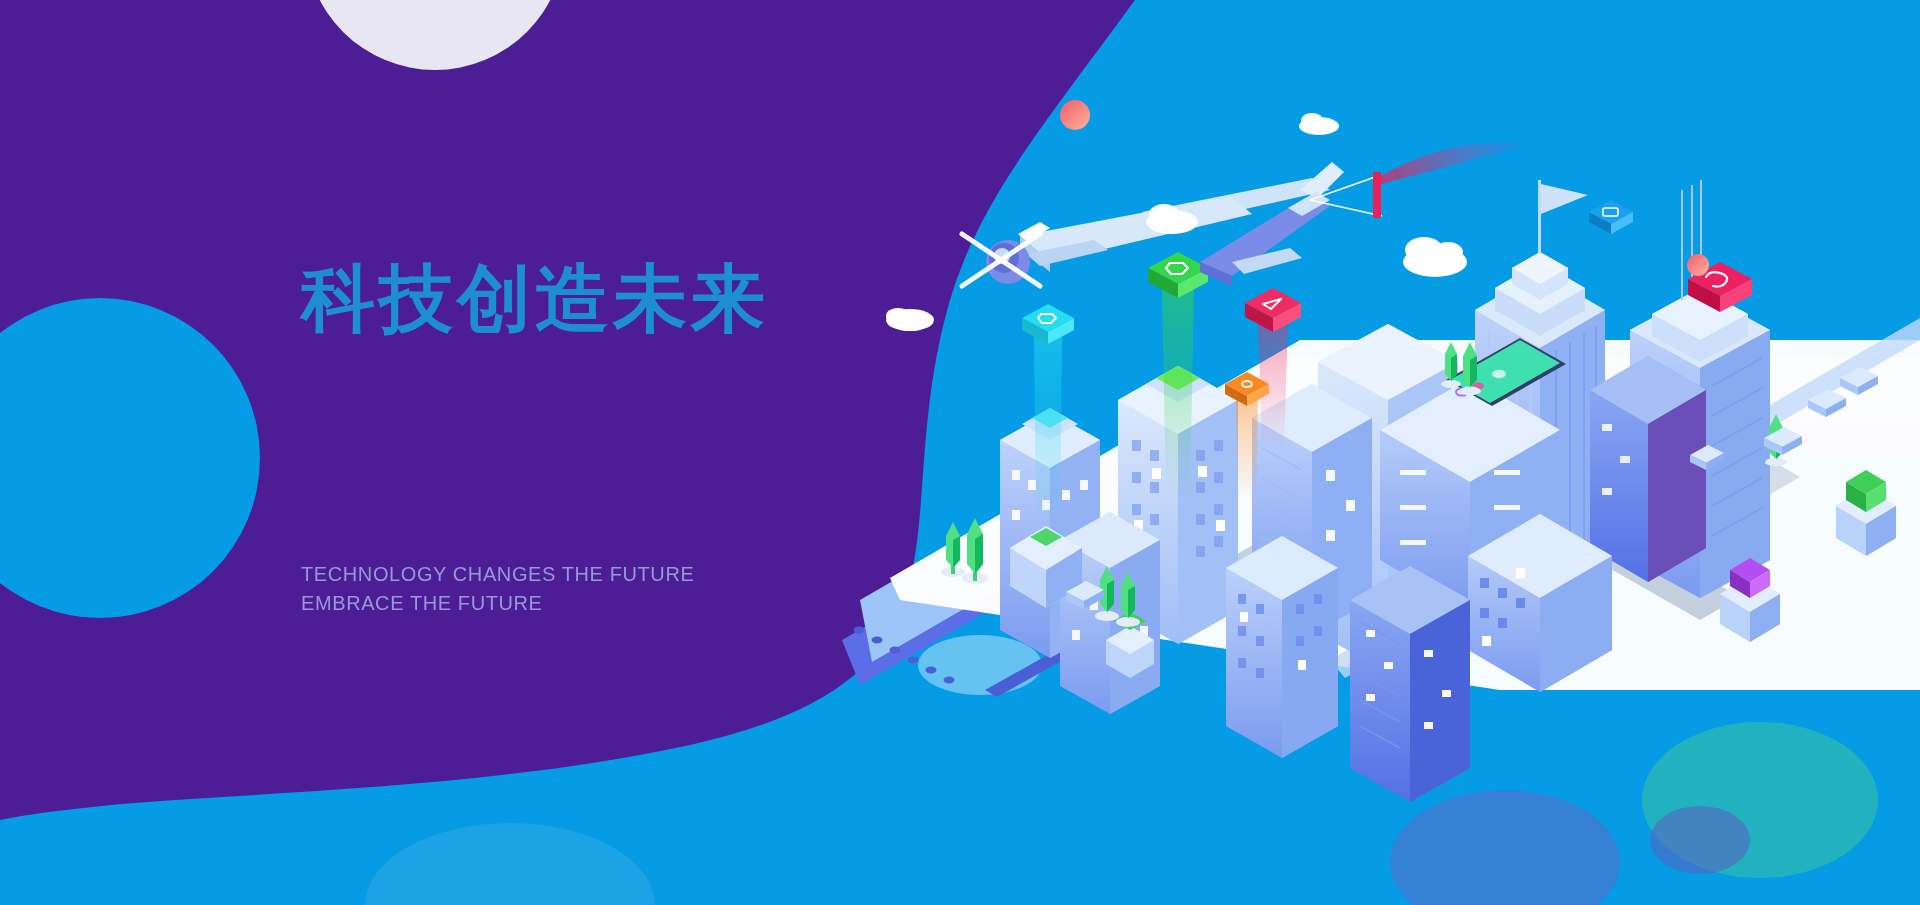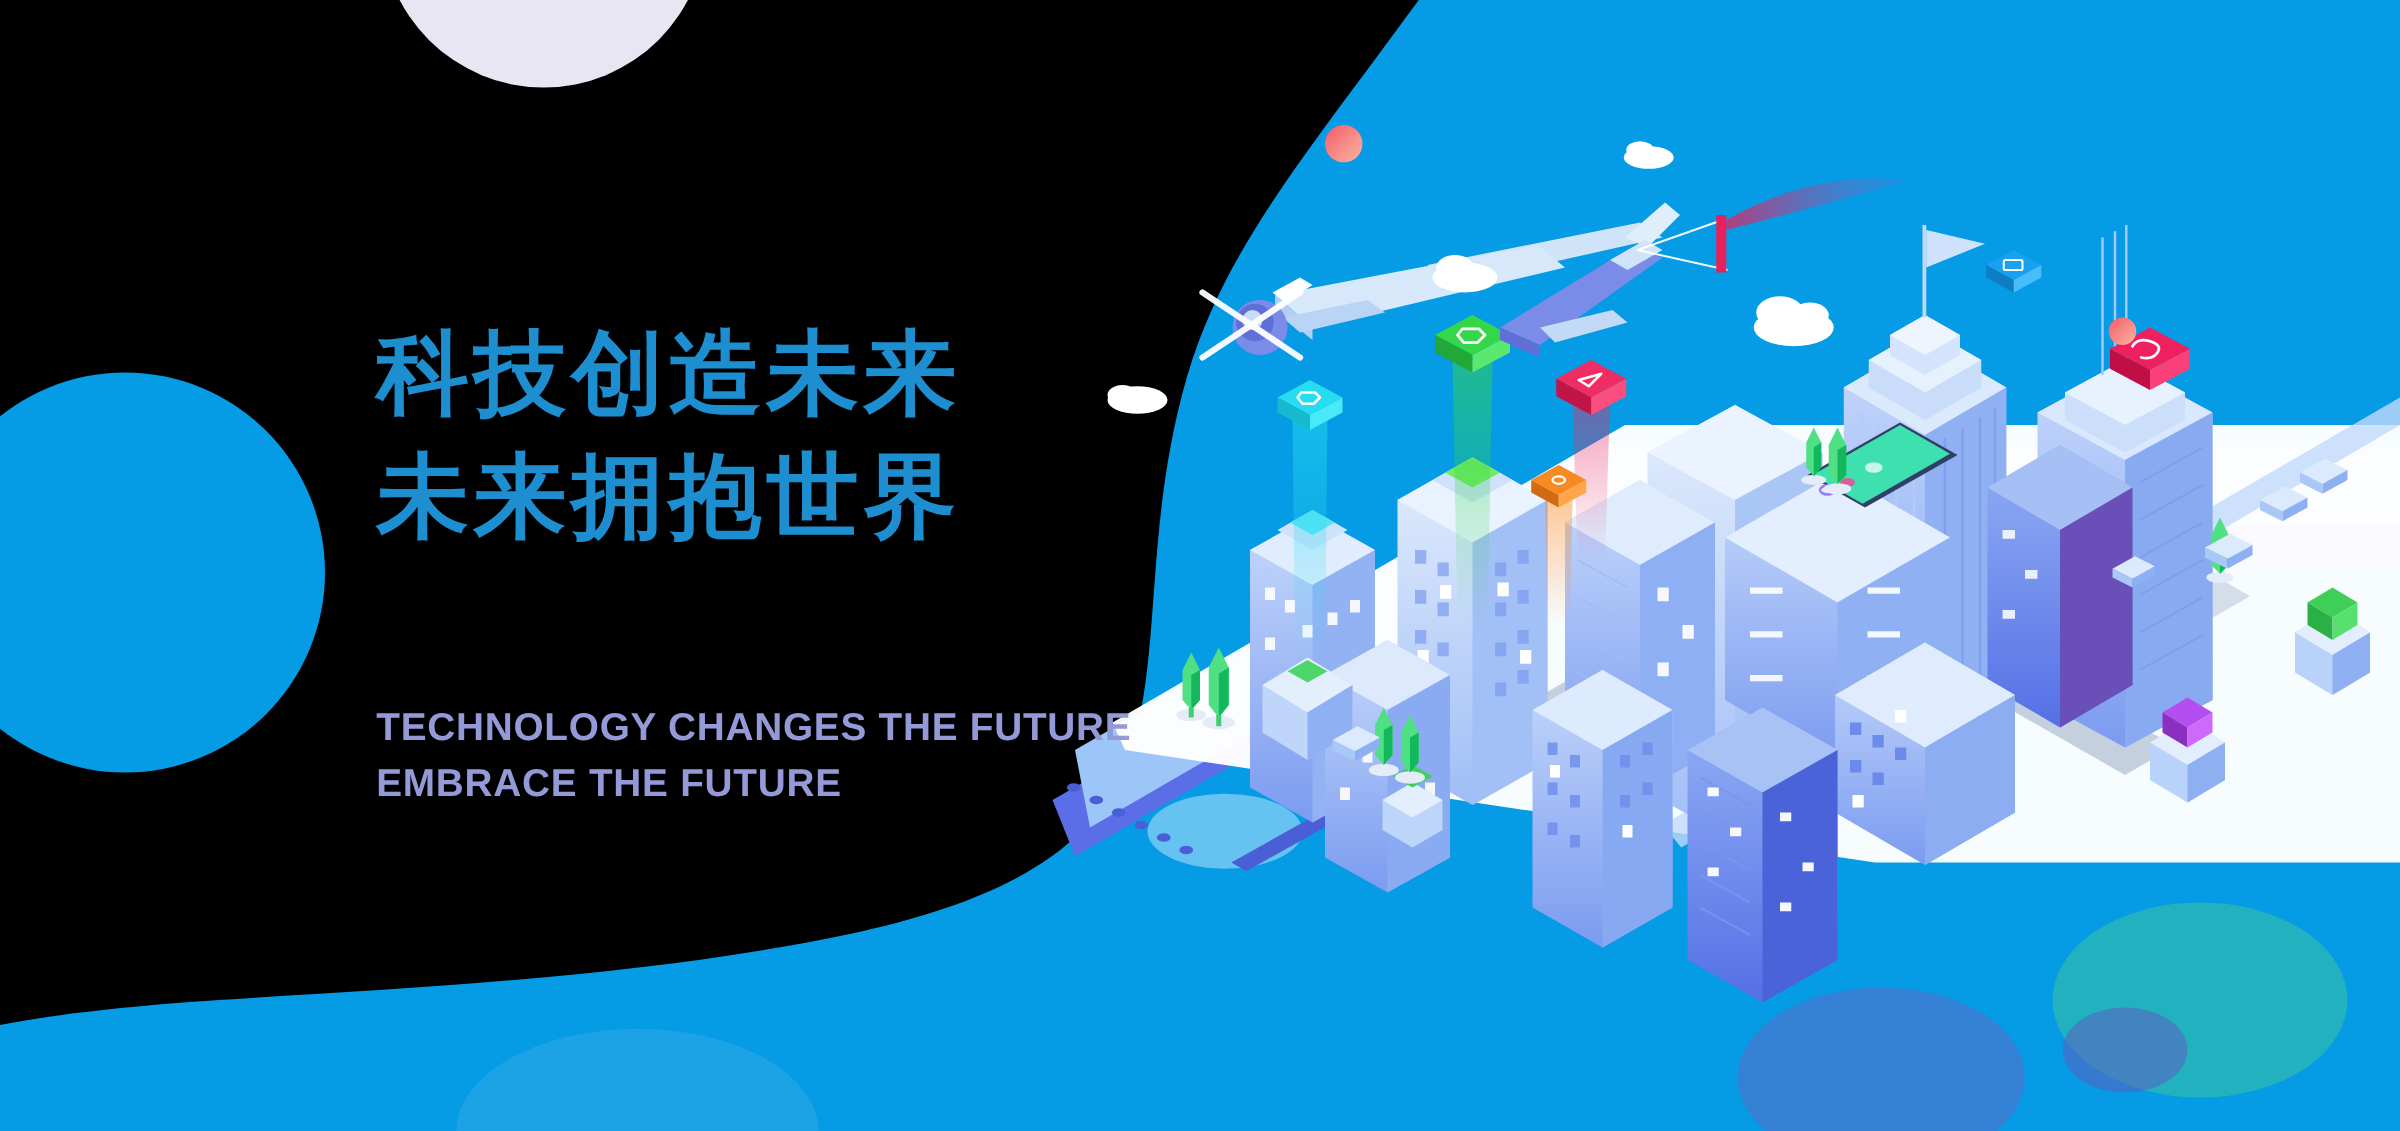--- a/index.html
+++ b/index.html
@@ -6,21 +6,21 @@
   html, body {
     width:1920px; height:905px;
     overflow:hidden;
     background:#ffffff;
     font-family:"Liberation Sans", sans-serif;
   }
   #banner {
     position:relative;
     width:1920px; height:905px;
     overflow:hidden;
-    background:#000000;
+    background:#4c1d95;
   }
   .layer { position:absolute; top:0; left:0; width:1920px; height:905px; }
   svg.layer { display:block; }
 
   
   #text-block {
     position:absolute;
     left:301px; top:250px;
     width:640px;
     z-index:40;
@@ -32,26 +32,26 @@
     letter-spacing:4px;
     color:#1d8fd0;
     white-space:nowrap;
   }
   #subtitle-block {
     position:absolute;
     left:301px; top:560px;
     z-index:40;
   }
   .sub-line {
-    font-size:31px;
+    font-size:20px;
     line-height:1.45;
     letter-spacing:0.6px;
     color:#9499d8;
     white-space:nowrap;
-    font-weight:700;
+    font-weight:400;
   }
 </style>
 </head>
 <body>
 
 <div id="banner">
 
   <svg class="layer" viewBox="0 0 1920 905" preserveAspectRatio="none">
     <defs>
       <clipPath id="cityClip">
@@ -644,21 +644,20 @@
     </g>
 
     <g>
       <circle cx="1075" cy="115" r="15" fill="url(#balloonG)"></circle>
       <circle cx="1698" cy="265" r="11" fill="url(#balloonG)"></circle>
     </g>
   </svg>
 
   <div id="text-block">
     <div class="headline-line">科技创造未来</div>
-    <div class="headline-line">未来拥抱世界</div>
   </div>
 
   <div id="subtitle-block">
     <div class="sub-line">TECHNOLOGY CHANGES THE FUTURE</div>
     <div class="sub-line">EMBRACE THE FUTURE</div>
   </div>
 
 </div>
 
 </body></html>

